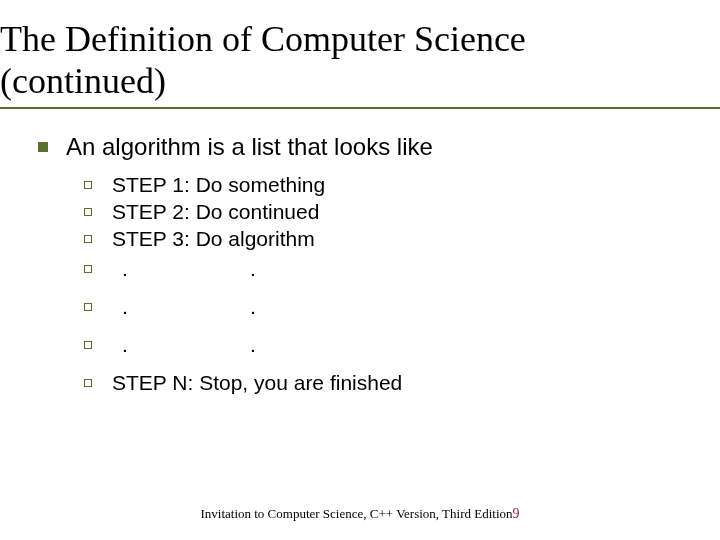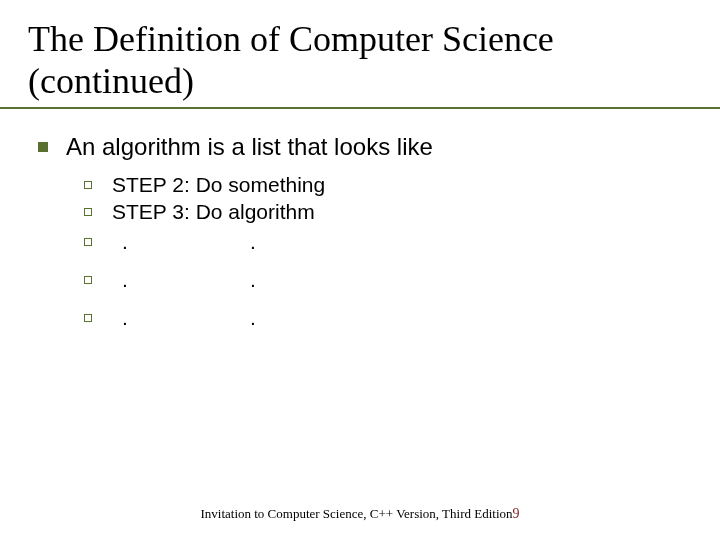--- a/index.html
+++ b/index.html
@@ -23,21 +23,20 @@
     font-family: "Times New Roman", Times, serif;
     font-size: 36px;
     line-height: 1.18;
     color: #000;
     margin: 0 0 4px 0;
     font-weight: normal;
   }
   .title-underline {
     border-bottom: 2px solid #5a7030;
     margin: 0 -28px 0 -28px;
-    padding-left: 28px;
     padding-right: 28px;
   }
   .content {
     padding-top: 24px;
     padding-left: 10px;
   }
   .level1 {
     display: flex;
     align-items: flex-start;
     margin-bottom: 8px;
@@ -118,21 +117,25 @@
 
     <div class="level1">
       <span class="bullet-sq-fill"></span>
       <span class="level1-text">An algorithm is a list that looks like</span>
     </div>
 
     <div class="sublist">
 
       <div class="level2">
         <span class="bullet-sq-outline"></span>
-        <span class="level2-text">STEP 2: Do something</span>
+        <span class="level2-text">STEP 1: Do something</span>
+      </div>
+      <div class="level2">
+        <span class="bullet-sq-outline"></span>
+        <span class="level2-text">STEP 2: Do continued</span>
       </div>
       <div class="level2">
         <span class="bullet-sq-outline"></span>
         <span class="level2-text">STEP 3: Do algorithm</span>
       </div>
 
       <div class="level2 spaced">
         <span class="bullet-sq-outline"></span>
         <span class="dotrow">
           <span class="dot1">.</span>
@@ -147,20 +150,24 @@
         </span>
       </div>
       <div class="level2 spaced">
         <span class="bullet-sq-outline"></span>
         <span class="dotrow">
           <span class="dot1">.</span>
           <span class="dot2">.</span>
         </span>
       </div>
 
+      <div class="level2">
+        <span class="bullet-sq-outline"></span>
+        <span class="level2-text">STEP N: Stop, you are finished</span>
+      </div>
 
     </div>
   </div>
 
   <div class="footer">
     <span>Invitation to Computer Science, C++ Version, Third Edition</span>
     <span class="page-num">9</span>
   </div>
 
 </div>

